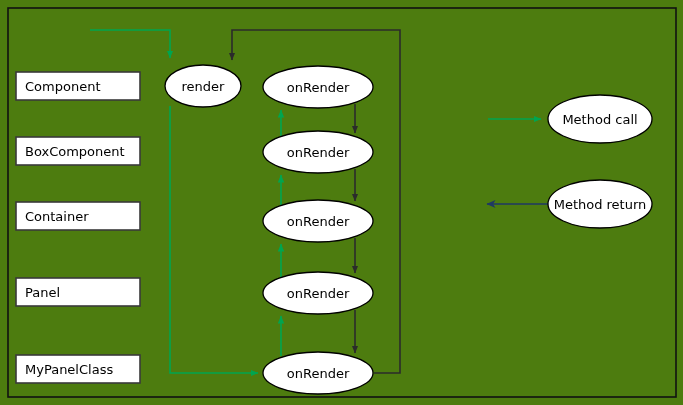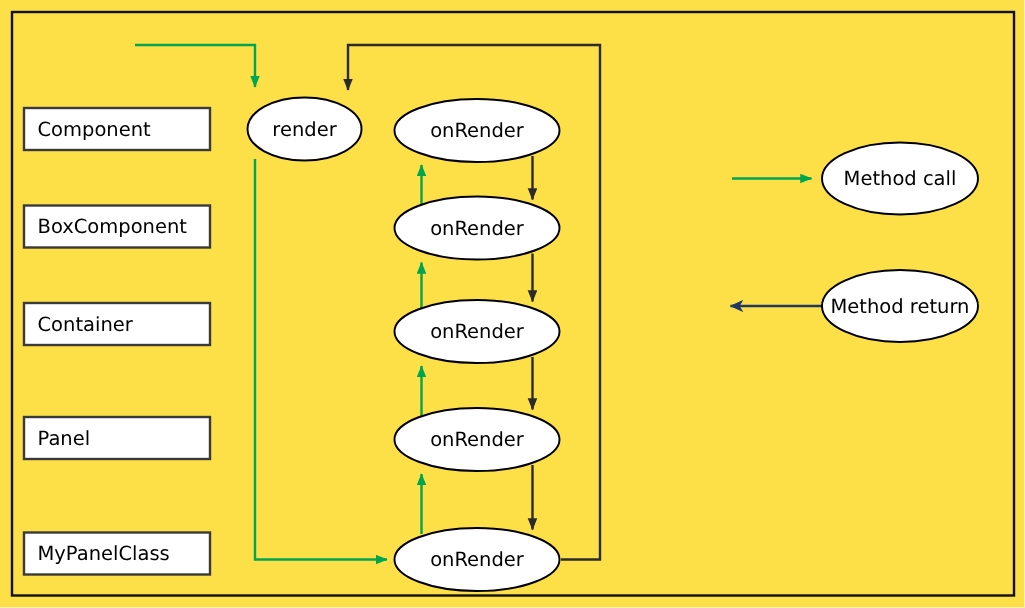--- a/index.html
+++ b/index.html
@@ -8,21 +8,21 @@
     padding: 0;
     background: #ffffff;
   }
   body {
     font-family: "DejaVu Sans", "Liberation Sans", sans-serif;
   }
   #canvas {
     position: relative;
     width: 683px;
     height: 405px;
-    background: #fde047;
+    background: #4d7c0f;
     overflow: hidden;
   }
   #diagram-svg {
     position: absolute;
     left: 0;
     top: 0;
     width: 683px;
     height: 405px;
     display: block;
   }

